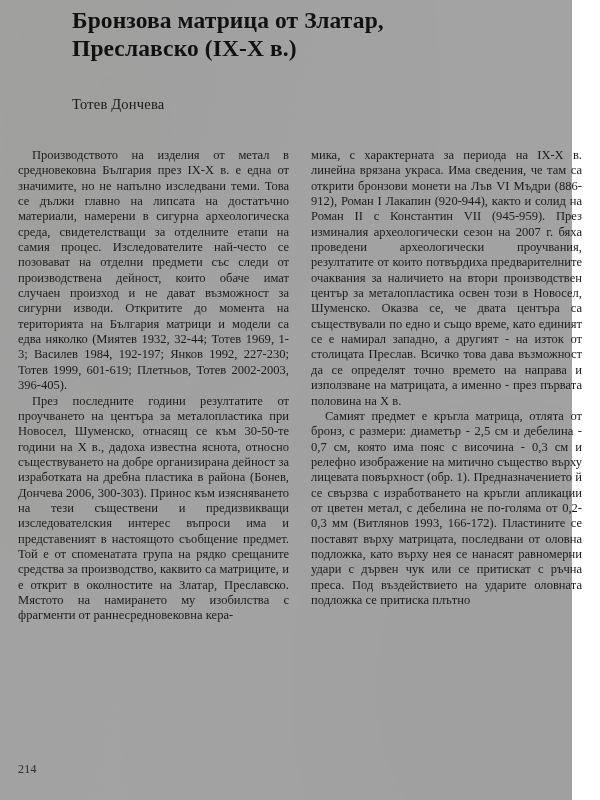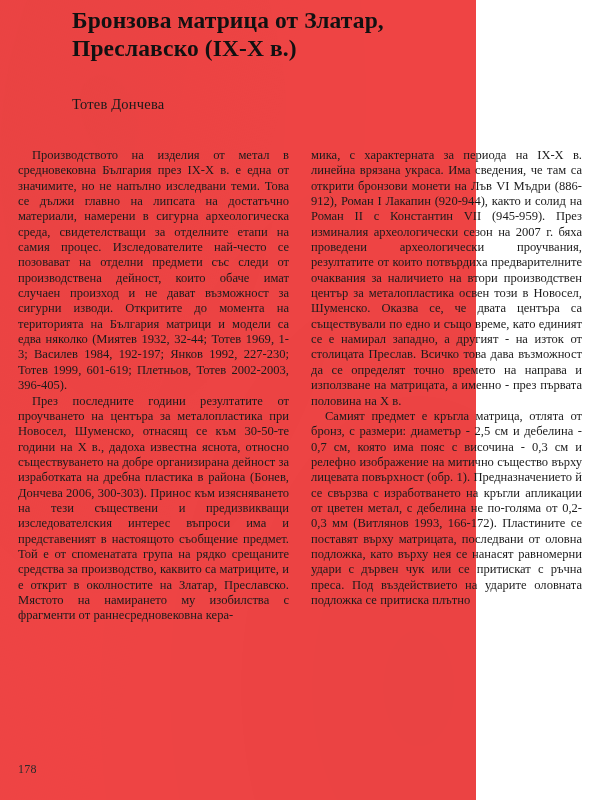--- a/index.html
+++ b/index.html
@@ -11,25 +11,25 @@
     width: 600px;
     height: 800px;
     overflow: hidden;
     font-family: "Liberation Serif", "DejaVu Serif", serif;
     color: #1c1c1c;
     position: relative;
   }
   .page {
     position: absolute;
     left: 0; top: 0;
-    width: 476px;
+    width: 572px;
     height: 800px;
     box-sizing: border-box;
     padding: 0;
-    background: #ef4444;
+    background: #a3a3a3;
   }
   
   .scan-tint {
     position: absolute;
     left: 0; top: 0; right: 0; bottom: 0;
     background:
       radial-gradient(ellipse at 18% 12%, rgba(0,0,0,0.016), rgba(0,0,0,0) 58%),
       radial-gradient(ellipse at 88% 86%, rgba(0,0,0,0.018), rgba(0,0,0,0) 60%),
       linear-gradient(105deg, rgba(250,249,247,0.55), rgba(255,255,255,0) 45%);
     pointer-events: none;
@@ -120,15 +120,15 @@
       <p>През последните години резултатите от проучването на центъра за металопластика при Новосел, Шуменско, отнасящ се към 30-50-те години на X в., дадоха известна яснота, относно съществуването на добре организирана дейност за изработката на дребна пластика в района (Бонев, Дончева 2006, 300-303). Принос към изясняването на тези съществени и предизвикващи изследователския интерес въпроси има и представеният в настоящото съобщение предмет. Той е от споменатата група на рядко срещаните средства за производство, каквито са матриците, и е открит в околностите на Златар, Преславско. Мястото на намирането му изобилства с фрагменти от раннесредновековна кера-</p>
     </div>
 
     <div class="col">
       <p class="noindent">мика, с характерната за периода на IX-X в. линейна врязана украса. Има сведения, че там са открити бронзови монети на Лъв VI Мъдри (886-912), Роман I Лакапин (920-944), както и солид на Роман II с Константин VII (945-959). През изминалия археологически сезон на 2007 г. бяха проведени археологически проучвания, резултатите от които потвърдиха предварителните очаквания за наличието на втори производствен център за металопластика освен този в Новосел, Шуменско. Оказва се, че двата центъра са съществували по едно и също време, като единият се е намирал западно, а другият - на изток от столицата Преслав. Всичко това дава възможност да се определят точно времето на направа и използване на матрицата, а именно - през първата половина на X в.</p>
       <p>Самият предмет е кръгла матрица, отлята от бронз, с размери: диаметър - 2,5 см и дебелина - 0,7 см, която има пояс с височина - 0,3 см и релефно изображение на митично същество върху лицевата повърхност (обр. 1). Предназначението й се свързва с изработването на кръгли апликации от цветен метал, с дебелина не по-голяма от 0,2-0,3 мм (Витлянов 1993, 166-172). Пластините се поставят върху матрицата, последвани от оловна подложка, като върху нея се нанасят равномерни удари с дървен чук или се притискат с ръчна преса. Под въздействието на ударите оловната подложка се притиска плътно</p>
     </div>
 
   </div>
 
-  <div class="folio">178</div>
+  <div class="folio">214</div>
 
 </div>
 
 </body></html>

